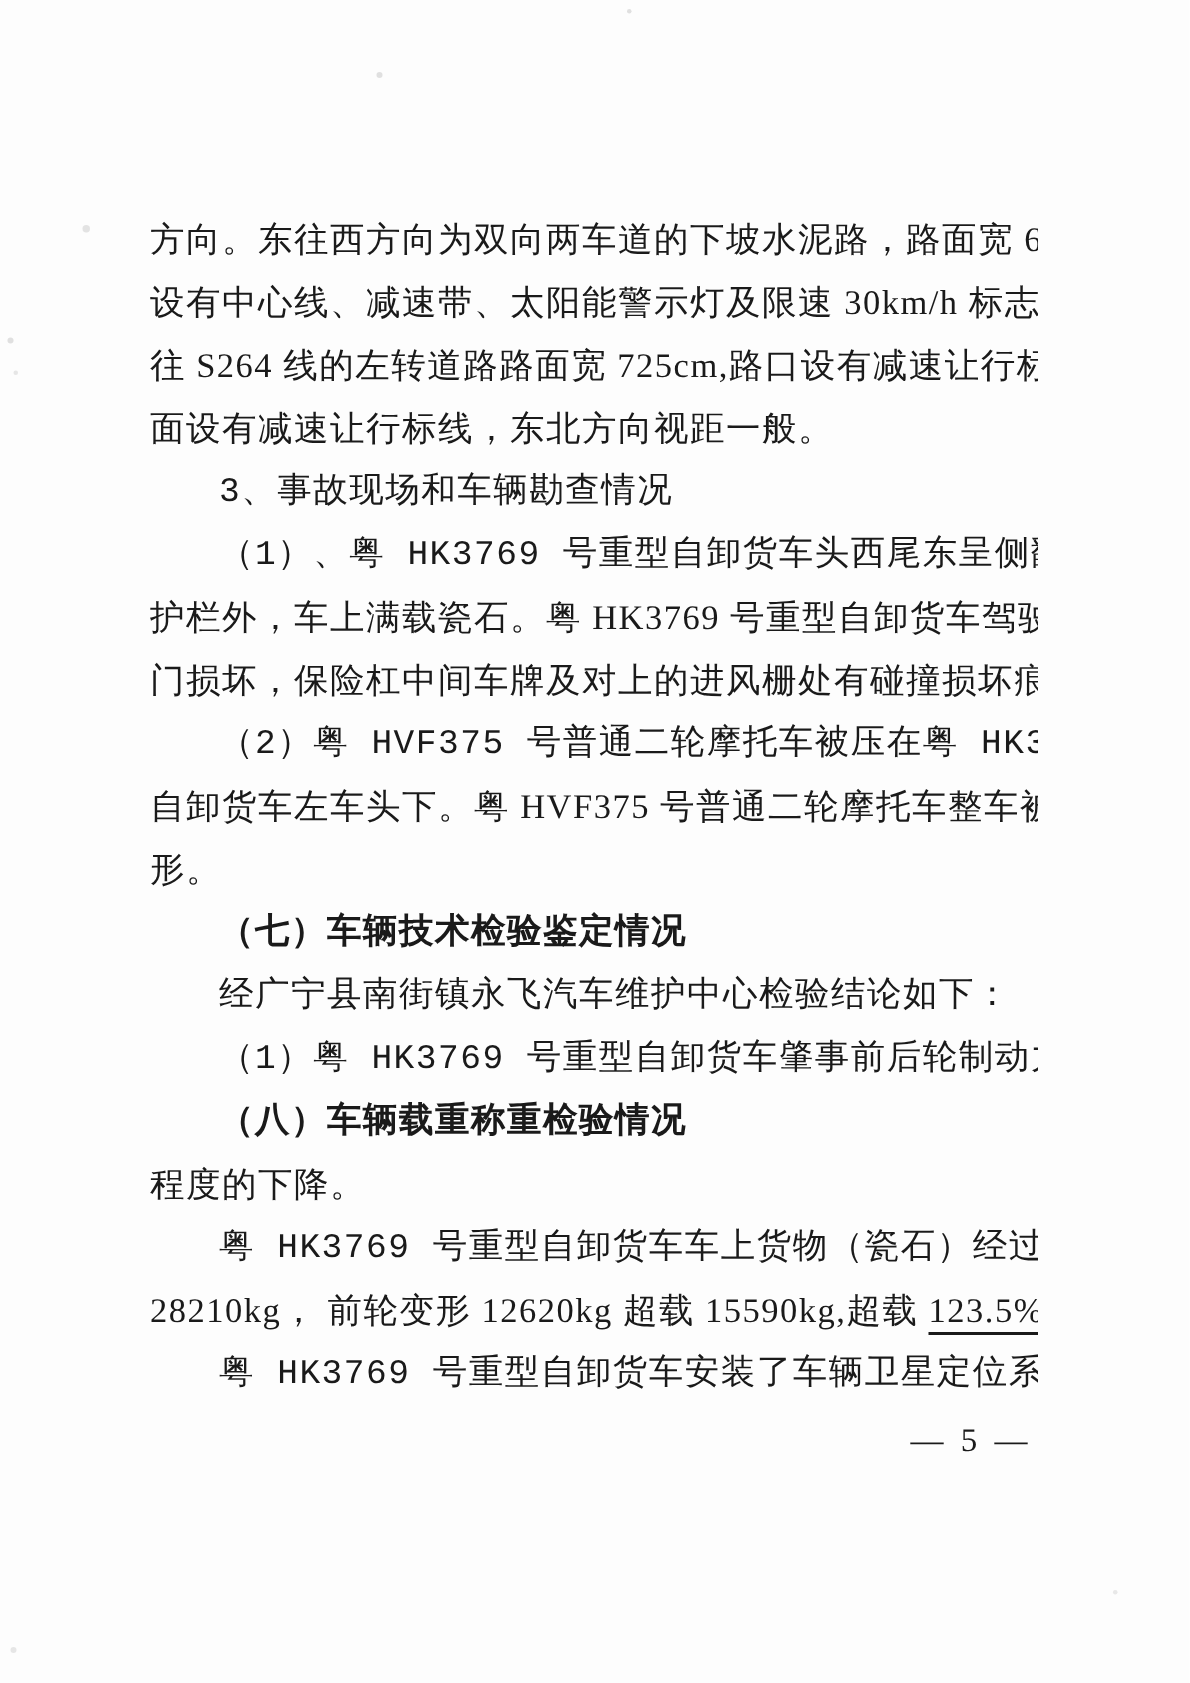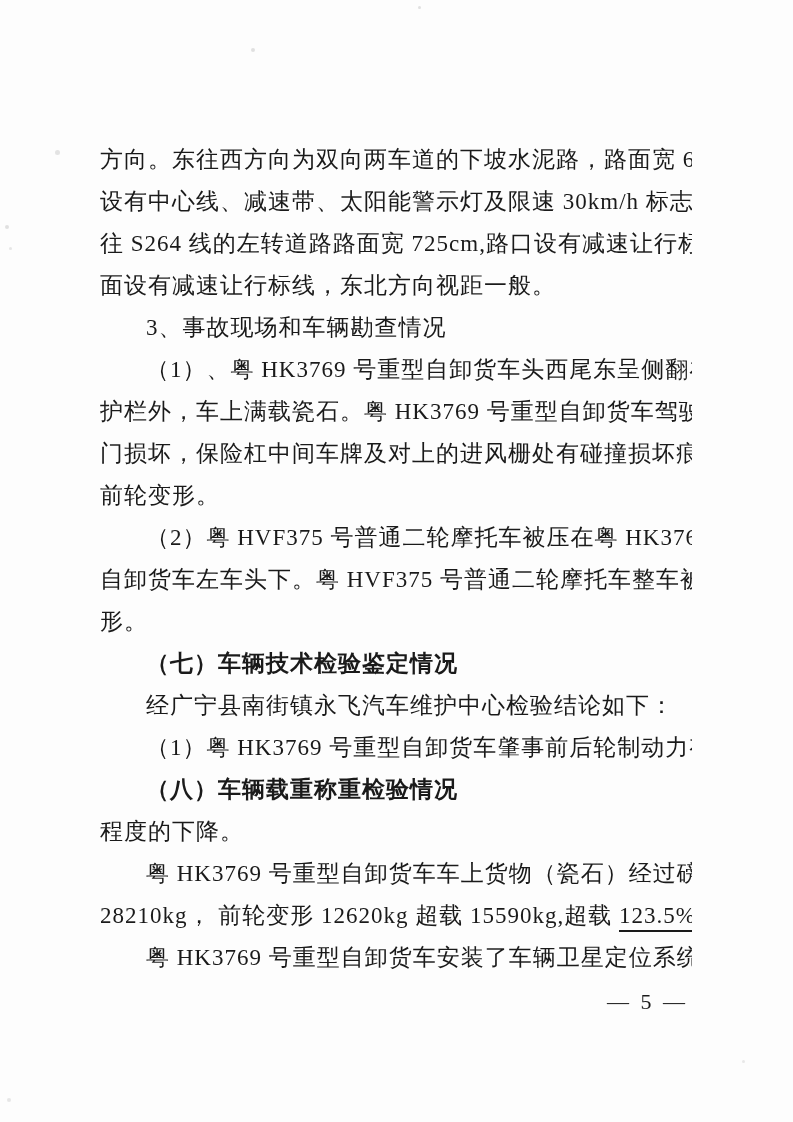--- a/index.html
+++ b/index.html
@@ -27,21 +27,21 @@
     white-space: nowrap;
     overflow: hidden;
     letter-spacing: 1px;
     text-align: justify;
     text-align-last: justify;
   }
   .ln.left {
     text-align: center;
     text-align-last: left;
   }
-  .ln.ind { text-indent: 2em; }
+  .ln.ind { text-indent: 2em; font-family: Liberation Mono, monospace; }
   .ln.bold { font-weight: bold; }
   .u {
     border-bottom: 2px solid #1a1a1a;
     padding-bottom: 2px;
     padding-right: 16px;
   }
   .pageno {
     margin-top: 8px;
     height: 30px;
     line-height: 30px;
@@ -82,21 +82,20 @@
     <div class="ln">方向。东往西方向为双向两车道的下坡水泥路，路面宽 670cm，</div>
     <div class="ln">设有中心线、减速带、太阳能警示灯及限速 30km/h 标志。由北</div>
     <div class="ln">往 S264 线的左转道路路面宽 725cm,路口设有减速让行标志,路</div>
     <div class="ln left">面设有减速让行标线，东北方向视距一般。</div>
 
     <div class="ln left ind">3、事故现场和车辆勘查情况</div>
 
     <div class="ln ind">（1）、粤 HK3769 号重型自卸货车头西尾东呈侧翻在南侧防</div>
     <div class="ln">护栏外，车上满载瓷石。粤 HK3769 号重型自卸货车驾驶室左侧</div>
     <div class="ln">门损坏，保险杠中间车牌及对上的进风栅处有碰撞损坏痕迹，</div>
-    <div class="ln left">前轮变形。</div>
 
     <div class="ln ind">（2）粤 HVF375 号普通二轮摩托车被压在粤 HK3769 号重型</div>
     <div class="ln">自卸货车左车头下。粤 HVF375 号普通二轮摩托车整车被压致变</div>
     <div class="ln left">形。</div>
 
     <div class="ln left ind bold">（七）车辆技术检验鉴定情况</div>
     <div class="ln left ind">经广宁县南街镇永飞汽车维护中心检验结论如下：</div>
     <div class="ln ind">（1）粤 HK3769 号重型自卸货车肇事前后轮制动力有一定</div>
     <div class="ln left ind bold">（八）车辆载重称重检验情况</div>
 

